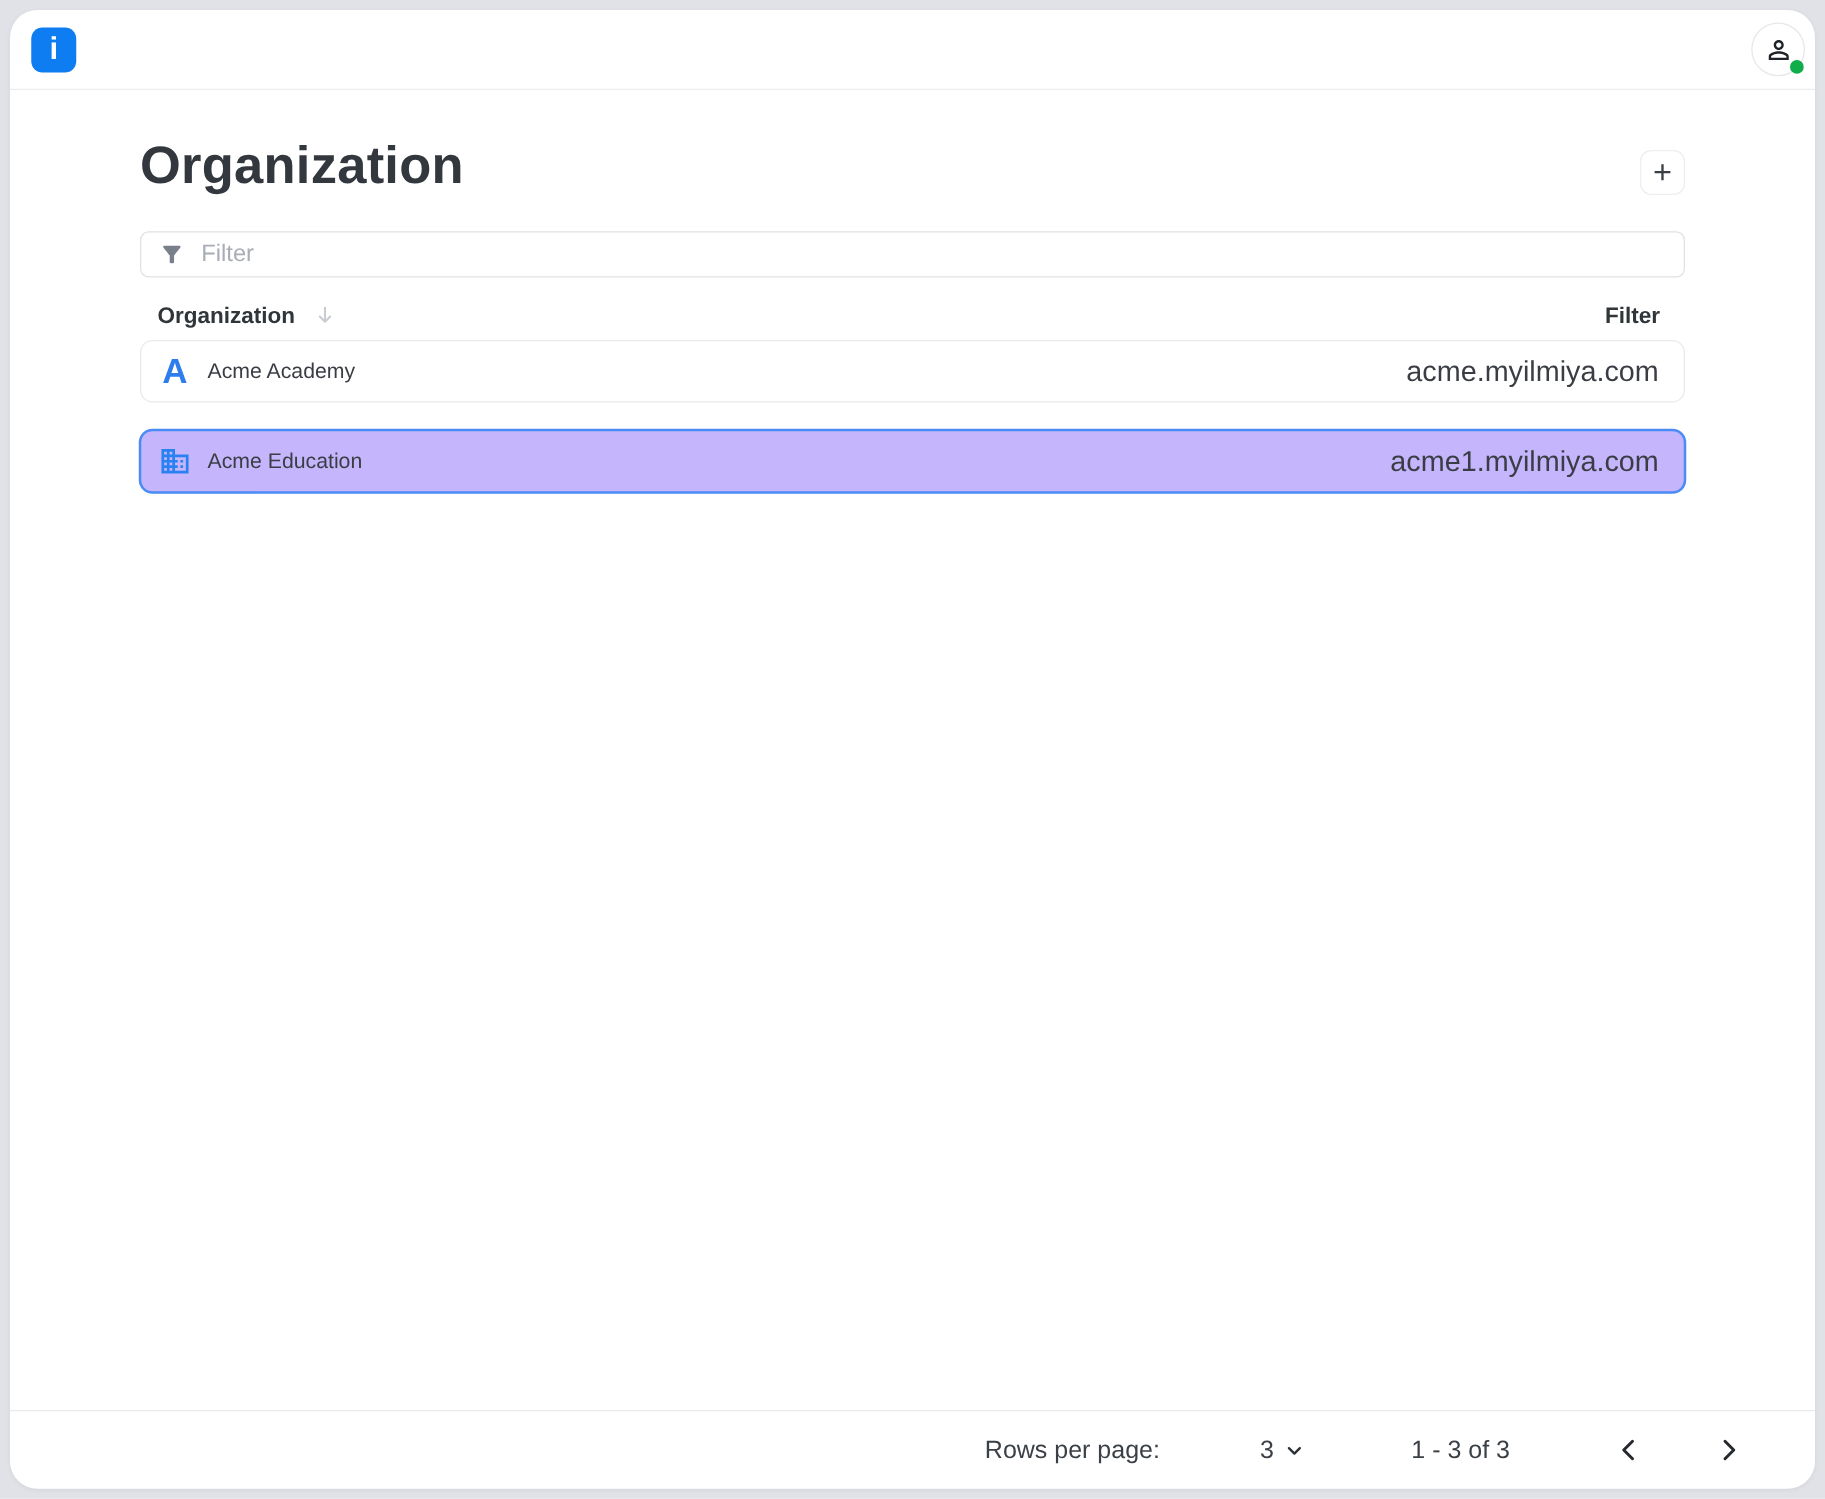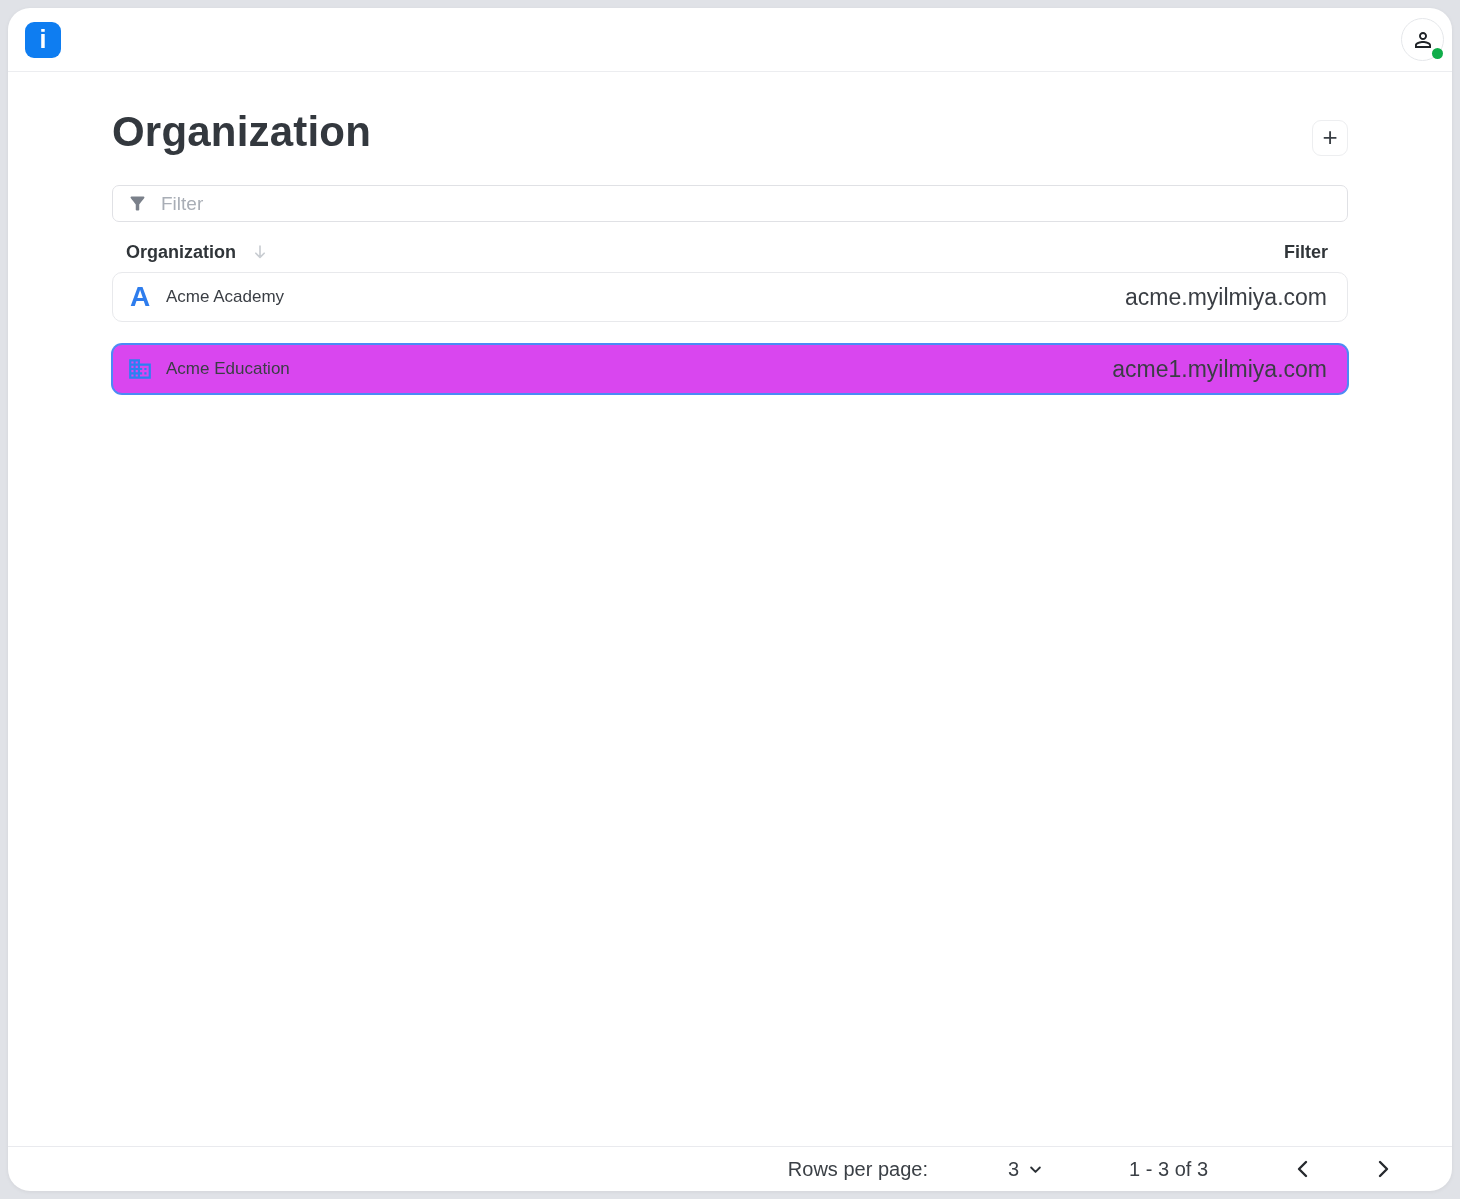--- a/index.html
+++ b/index.html
@@ -70,35 +70,35 @@
   .th { font-size:18px; font-weight:700; color:#303539; }
   .th-org { display:flex; align-items:center; gap:14px; cursor:pointer; }
   
   .rows { position:absolute; left:104px; top:264px; width:1236px; }
   .org-row {
     height:50px; border:1px solid #e8e9ec; border-radius:10px; background:#fff;
     display:flex; align-items:center; padding:0 20px 0 14px; gap:13px;
     margin-bottom:22px; cursor:pointer;
   }
   .org-row.selected {
-    background:#d946ef;
+    background:#c4b5fd;
     border-color:#4a8bf5;
     box-shadow:0 0 0 1px #4a8bf5;
     margin-top:12px;
   }
   .row-icon { width:26px; height:26px; display:flex; align-items:center; justify-content:center; }
   .letter-icon {
     font-size:28px; font-weight:600; color:#2e7ded; line-height:1;
     width:26px; text-align:center;
   }
   .row-name { font-size:17px; color:#3a3e44; }
   .row-domain { margin-left:auto; font-size:23px; color:#3a3e44; }
   
   .footer {
-    position:absolute; left:0; right:0; bottom:0; height:45px;
+    position:absolute; left:0; right:0; bottom:0; height:63px;
     border-top:1px solid #e9eaee;
     display:flex; align-items:center; justify-content:flex-end;
     padding-right:54px; font-size:20px; color:#3b4046;gap:36px;
   }
   .rpp-select {
     margin-left:44px; display:flex; align-items:center; gap:7px; cursor:pointer;
   }
   .range-label { margin-left:48px;text-align:right; }
   .page-btn {
     background:none; border:none; width:30px; height:30px; cursor:pointer;

